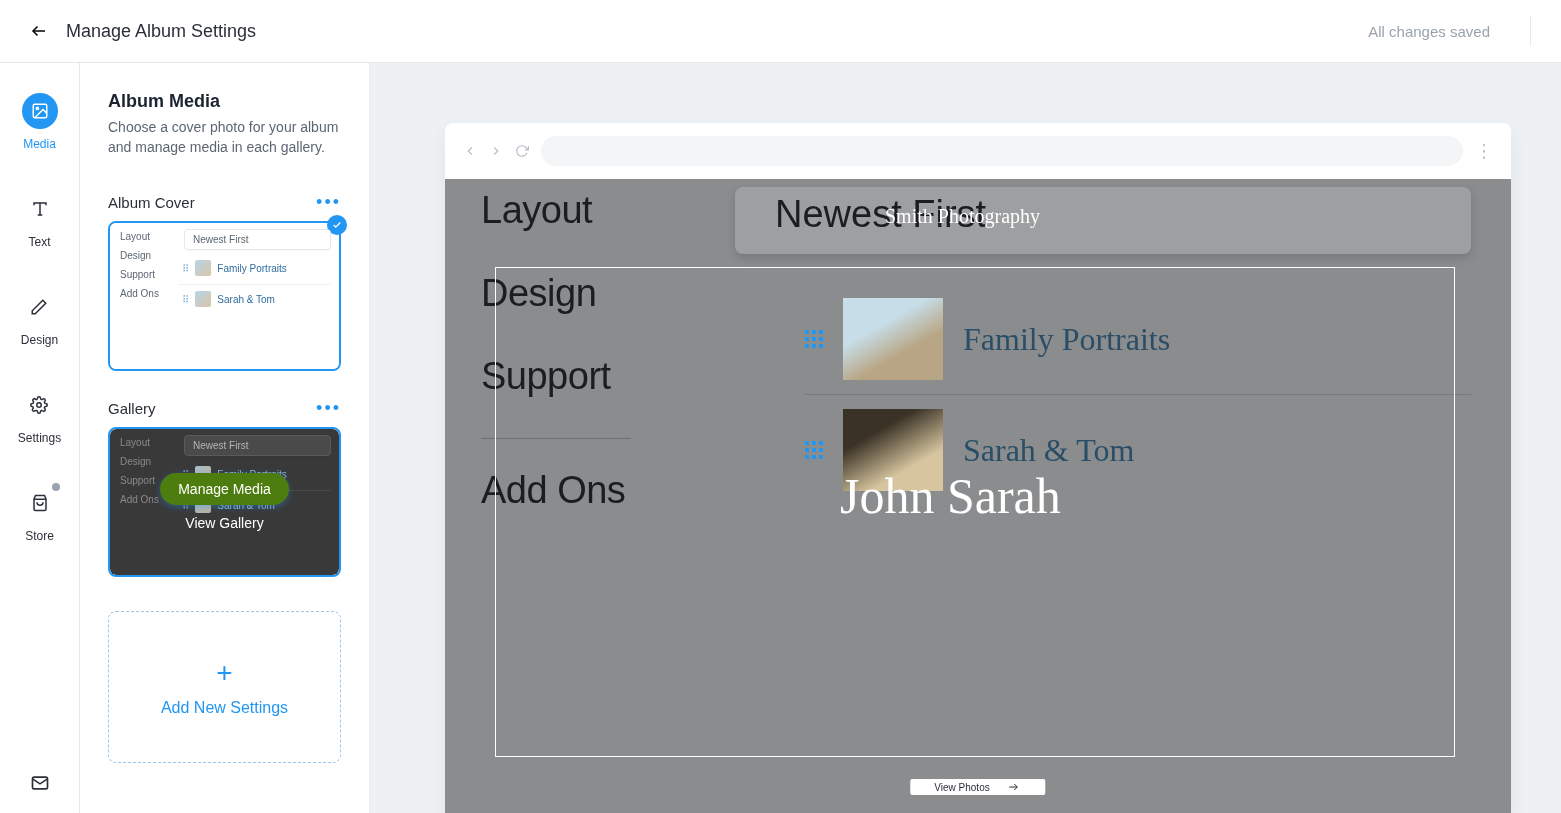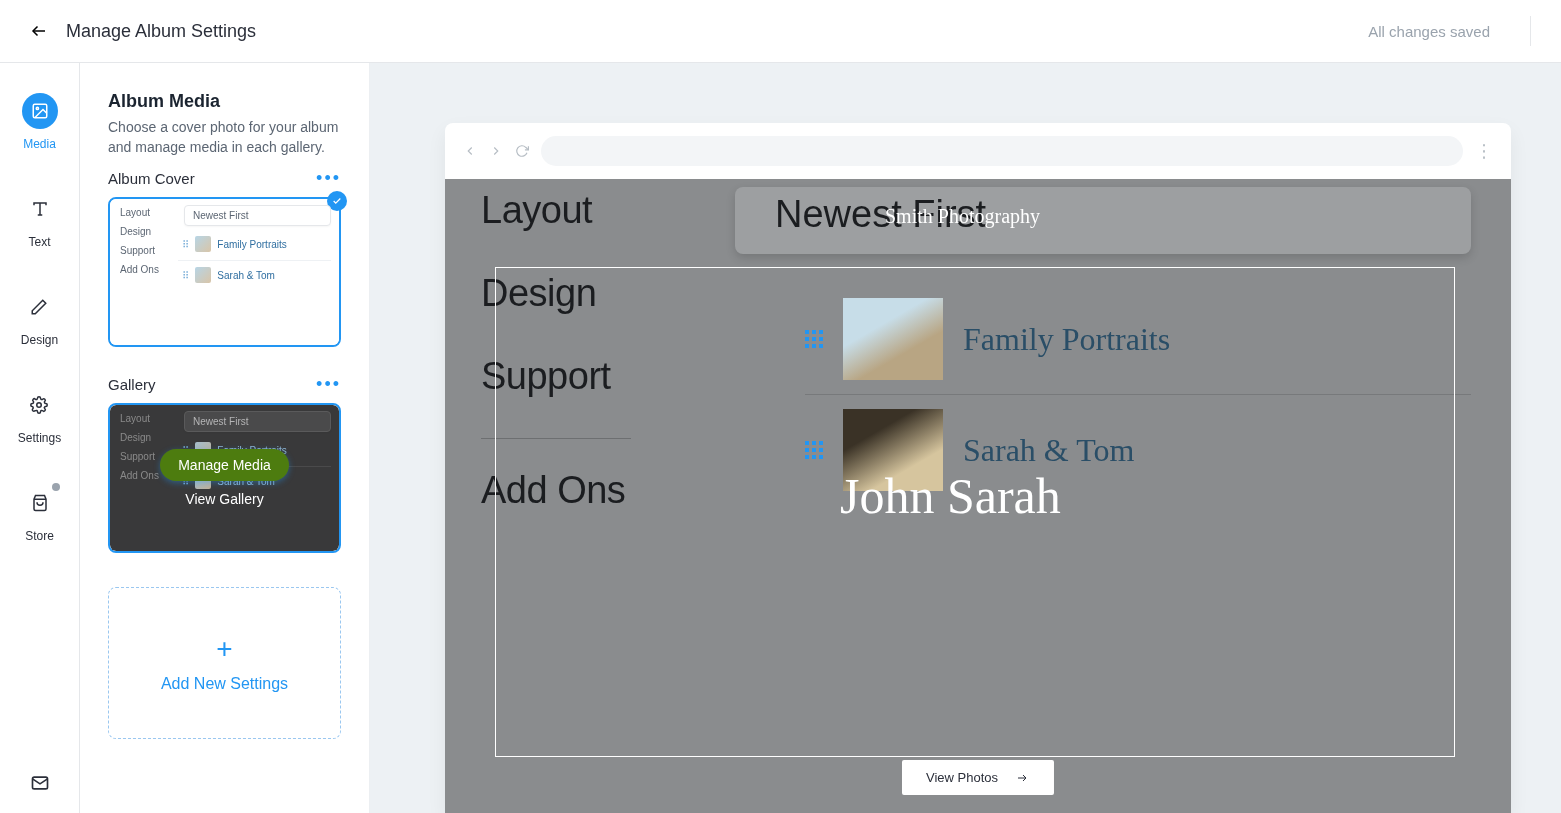--- a/index.html
+++ b/index.html
@@ -22,21 +22,21 @@
   .vnav-item.active .ico { background: #2296f3; color: #fff; }
   .vnav-item .lbl { font-size: 12px; margin-top: 8px; color: #2b2f3a; }
   .vnav-item.active .lbl { color: #2296f3; }
   .vnav .store-dot { position: absolute; top: -2px; right: -2px; width: 8px; height: 8px; border-radius: 50%; background: #9aa3ad; }
   .vnav-bottom { margin-top: auto; margin-bottom: 20px; }
   .vnav-bottom .envelope { color: #2b2f3a; }
 
   
   .panel { width: 290px; border-right: 1px solid #eceff2; padding: 28px 28px 0 28px; overflow-y: auto; }
   .panel h2 { font-size: 18px; color: #1b2430; font-weight: 600; margin-bottom: 6px; }
-  .panel .desc { font-size: 14px; color: #5c6673; line-height: 1.4; margin-bottom: 12px; }
+  .panel .desc { font-size: 14px; color: #5c6673; line-height: 1.4; margin-bottom: 36px; }
 
   .card-hdr { display: flex; align-items: center; justify-content: space-between; margin-bottom: 10px; }
   .card-hdr .label { font-size: 15px; color: #2b2f3a; }
   .card-hdr .dots { color: #2296f3; font-size: 18px; letter-spacing: 2px; line-height: 1; }
 
   .card { border-radius: 8px; position: relative; margin-bottom: 28px; }
   .card.selected { border: 2px solid #2296f3; padding: 0; }
   .card .badge { position: absolute; top: -8px; right: -8px; width: 20px; height: 20px; border-radius: 50%; background: #2296f3; display: flex; align-items: center; justify-content: center; color: #fff; }
 
   
@@ -84,21 +84,21 @@
   .album-title { position: absolute; top: 288px; left: 395px; color: #fff; font-family: Georgia, serif; font-size: 50px; font-weight: 400; }
 
   .entry { display: flex; align-items: center; gap: 20px; padding: 14px 0; border-bottom: 1px solid #77797b; margin-left: 60px; margin-right: 0; }
   .entry:last-of-type { border-bottom: none; }
   .grip-lg { color: #2296f3; font-size: 18px; letter-spacing: -1px; display: grid; grid-template-columns: repeat(3, 4px); grid-template-rows: repeat(3, 4px); gap: 3px; }
   .grip-lg span { width: 4px; height: 4px; background: #2296f3; }
   .thumb-lg { width: 100px; height: 82px; background: linear-gradient(150deg,#c7dde8 35%,#b8a583 65%); }
   .thumb-lg.alt { background: linear-gradient(150deg,#3a3226 30%,#d6c59e 70%); }
   .entry-name { font-size: 32px; color: #2a4e67; font-family: Georgia, serif; }
 
-  .view-photos { position: absolute; bottom: 18px; left: 50%; transform: translateX(-50%); background: #fff; padding: 10px 24px; display: flex; align-items: center; gap: 16px; color: #2b2f3a; font-size: 13px; border-radius: 2px; }
+  .view-photos { position: absolute; bottom: 18px; left: 50%; transform: translateX(-50%); background: #fff; padding: 2px 24px; display: flex; align-items: center; gap: 16px; color: #2b2f3a; font-size: 10px; border-radius: 2px; }
 
   svg { display: block; }
 </style>
 </head>
 <body>
 
 <div class="topbar">
   <div class="back">
     <svg width="18" height="18" viewBox="0 0 24 24" fill="none" stroke="currentColor" stroke-width="2">
         <line x1="20" y1="12" x2="4" y2="12"></line>

